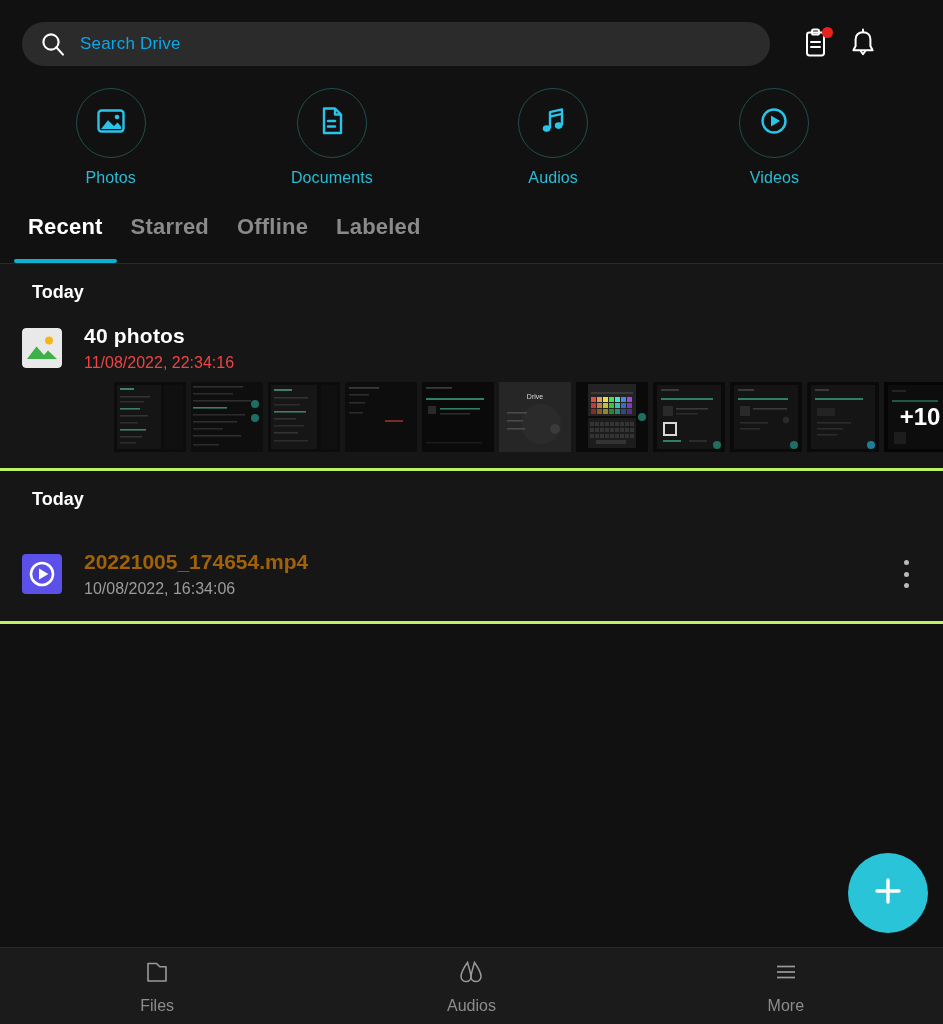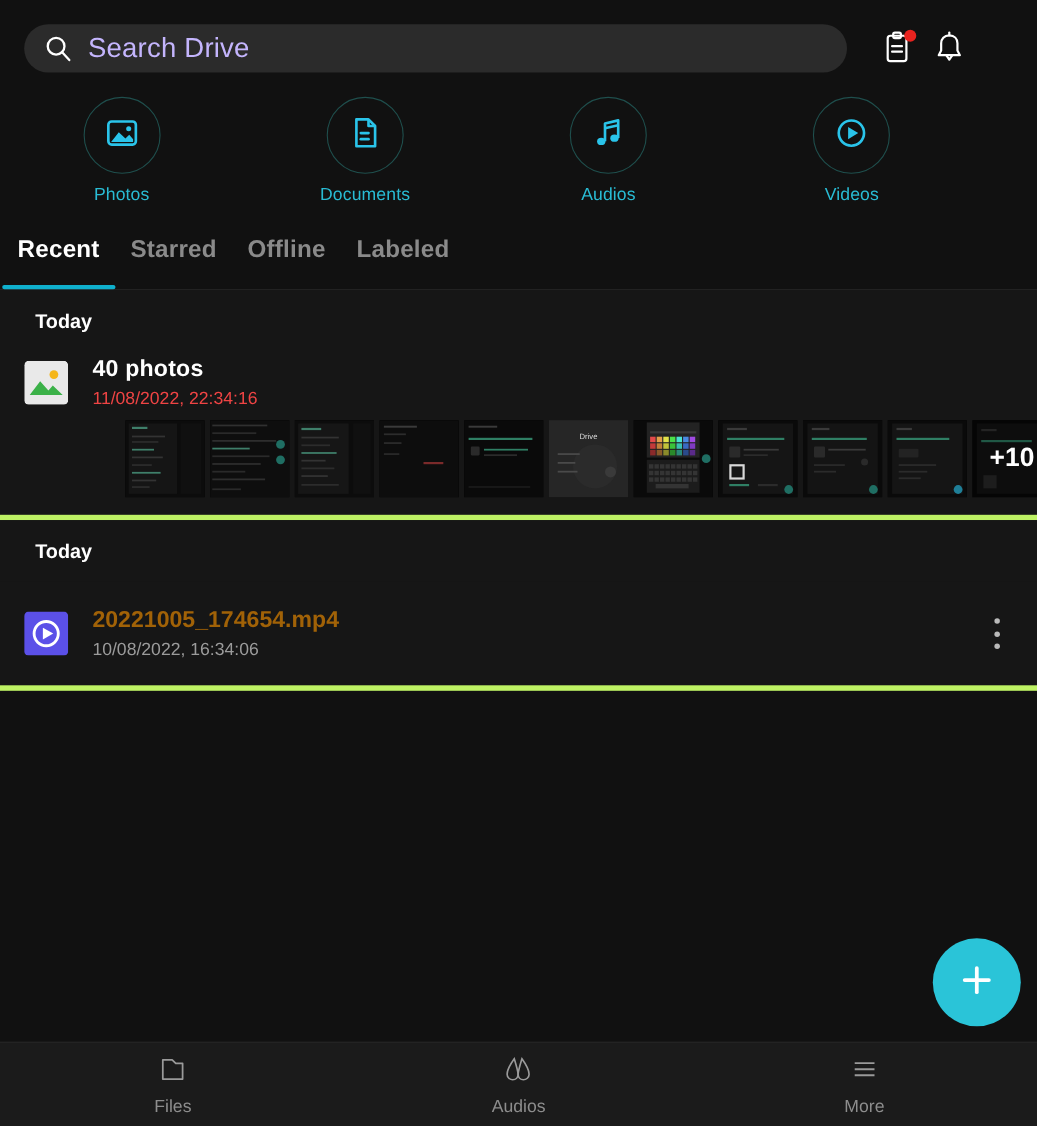--- a/index.html
+++ b/index.html
@@ -16,21 +16,21 @@
     position: absolute; top: 0; left: 0; width: 943px; height: 88px;
     display: flex; align-items: center; padding: 0 22px;
   }
   .searchbar {
     flex: 1; height: 44px; background: #2b2b2b; border-radius: 22px;
     display: flex; align-items: center; padding: 0 18px; margin-right: 18px;
     max-width: 748px;
   }
   .search-icon { width: 26px; height: 26px; flex: 0 0 26px; margin-right: 14px; }
   .search-placeholder {
-    color: #c4b5fd; font-size: 25px; letter-spacing: 0.2px;
+    color: #0ea5e9; font-size: 17px; letter-spacing: 0.2px;
   }
   .topicon { width: 34px; height: 34px; position: relative; margin-left: 12px; flex: 0 0 34px; }
   .badge-dot {
     position: absolute; top: 0px; right: 1px; width: 11px; height: 11px;
     background: #e8231f; border-radius: 50%;
   }
 
   
   .quickrow {
     position: absolute; top: 88px; left: 0; width: 885px; height: 122px;
@@ -44,41 +44,41 @@
     border: 1px solid #1f4f4d;
     display: flex; align-items: center; justify-content: center;
   }
   .quick-label {
     margin-top: 11px; font-size: 16px; color: #29bcd4; letter-spacing: .1px;
   }
 
   
   .tabs {
     position: absolute; top: 212px; left: 0; width: 943px; height: 52px;
-    display: flex; align-items: flex-start; padding-left: 2px;
+    display: flex; align-items: flex-start; padding-left: 14px;
     border-bottom: 1px solid #2a2a2a;
   }
   .tab {
     position: relative; padding: 2px 14px 0 14px; height: 51px;
     font-size: 22px; color: #8a8a8a; font-weight: bold; letter-spacing: .2px;
   }
   .tab.active { color: #ffffff; }
   .tab.active::after {
     content: ""; position: absolute; left: 0; right: 0; bottom: 0;
     height: 4px; background: #0fb0cd; border-radius: 2px;
   }
 
   
   .content { position: absolute; top: 264px; left: 0; width: 943px; bottom: 0; }
 
   .section-header {
     height: 56px; display: flex; align-items: center; padding-left: 32px;
     font-size: 18px; color: #ffffff; font-weight: bold; background: #161616;
   }
-  .group { background: #161616; border-bottom: 5px solid #bef264; }
+  .group { background: #161616; border-bottom: 3px solid #bef264; }
 
   .photo-row { padding: 0 0 16px 0; }
   .row-head { display: flex; align-items: flex-start; padding: 4px 22px 0 22px; }
   .thumb-sq {
     width: 40px; height: 40px; border-radius: 4px; flex: 0 0 40px;
     margin-right: 22px; margin-top: 4px; overflow: hidden;
   }
   .row-texts { display: flex; flex-direction: column; justify-content: center; }
   .row-title { font-size: 21px; color: #ffffff; font-weight: bold; letter-spacing: .2px; }
   .row-sub { font-size: 16px; color: #ef4444; margin-top: 6px; text-align: right; }

